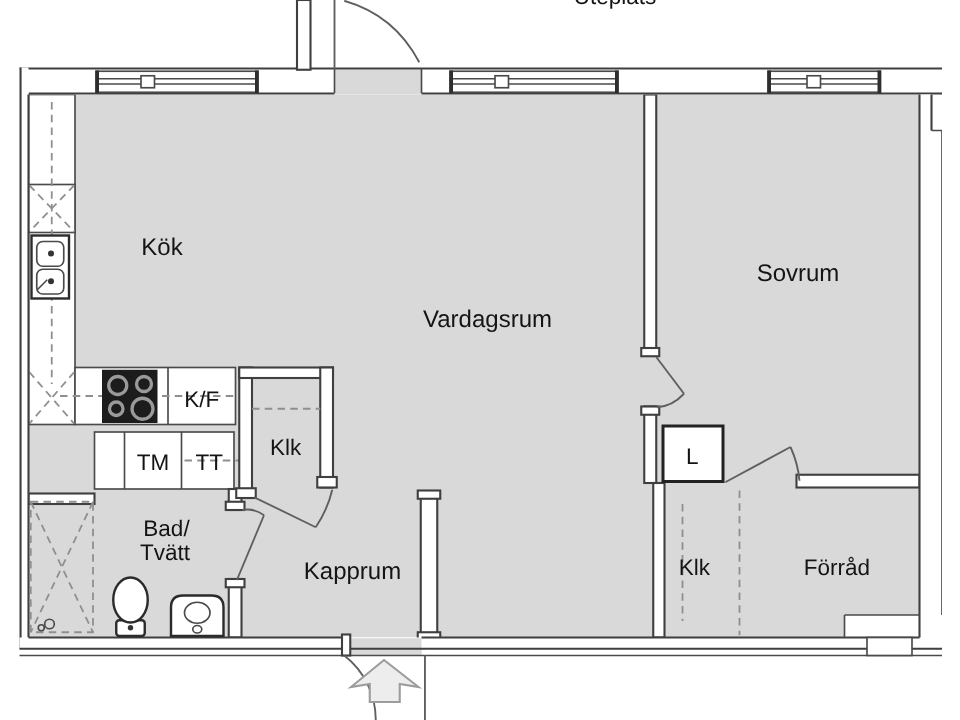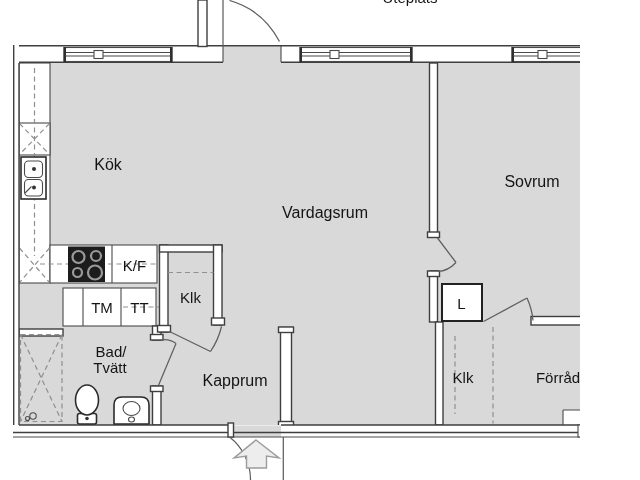--- a/index.html
+++ b/index.html
@@ -1,16 +1,16 @@
 <!DOCTYPE html>
 <html><head>
 <meta charset="utf-8">
 <style>
   html,body{margin:0;padding:0;background:#fff;}
-  .stage{width:580px;height:480px;position:relative;background:#fff;overflow:hidden;}
+  .stage{width:628px;height:480px;position:relative;background:#fff;overflow:hidden;}
   svg{display:block;}
   .floor{fill:#d9d9d9;}
   .wht{fill:#ffffff;}
   .w{fill:#ffffff;stroke:#3f3f3f;stroke-width:1.4;}
   .ln{stroke:#3f3f3f;stroke-width:1.4;fill:none;}
   .thin{stroke:#4a4a4a;stroke-width:1.1;fill:none;}
   .thin-f{stroke:#4a4a4a;stroke-width:1.1;fill:#ffffff;}
   .tick{stroke:#2e2e2e;stroke-width:2.4;fill:none;}
   .dash{stroke:#8f8f8f;stroke-width:1.2;fill:none;stroke-dasharray:5 3.5;}
   .door{stroke:#5f5f5f;stroke-width:1.25;fill:none;}

